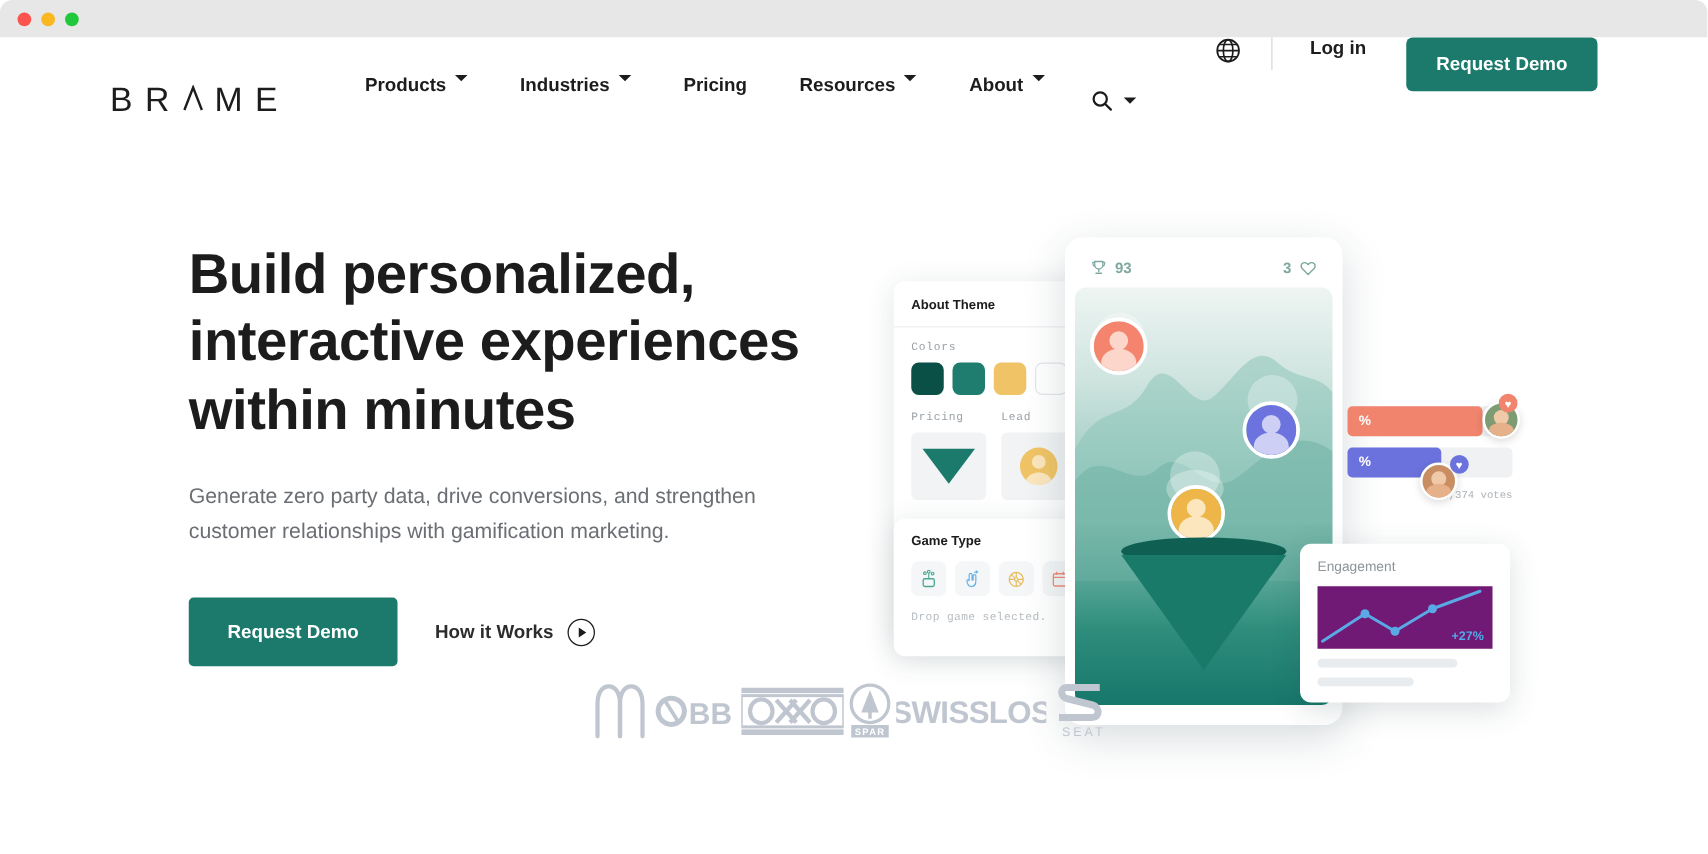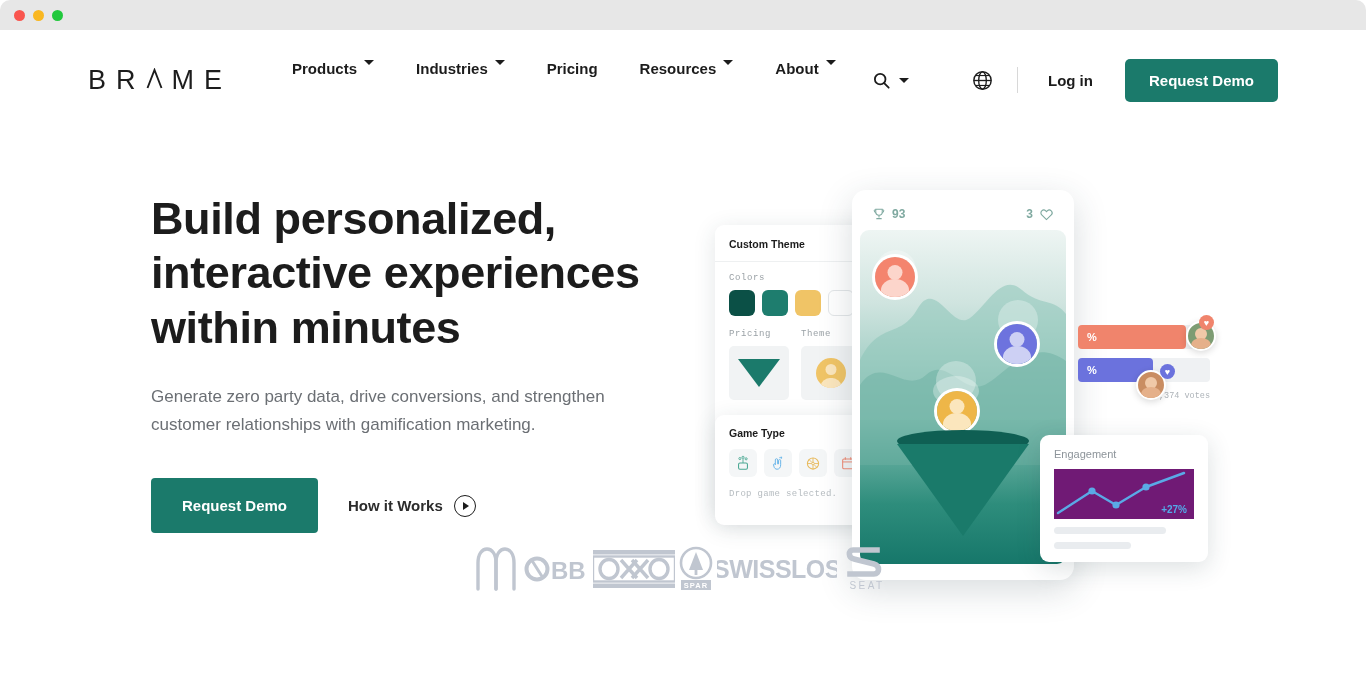--- a/index.html
+++ b/index.html
@@ -67,21 +67,21 @@
   .caret {
     width: 0; height: 0;
     border-left: 5px solid transparent;
     border-right: 5px solid transparent;
     border-top: 5px solid #1c1c1c;
   }
   .nav-search { padding: 0 16px; display: flex; align-items: center; gap: 9px; cursor: pointer; }
 
   .header-right {
     position: absolute; right: 88px; top: 0; height: 100px;
-    display: flex; align-items: center; gap: 0;
+    display: flex; align-items: flex-start; gap: 0;
   }
   .globe-btn { padding: 0 14px; display: flex; align-items: center; cursor: pointer; }
   .divider-v { width: 1px; height: 26px; background: #d8d8d8; margin: 0 10px; }
   .login-link {
     font-size: 15px; font-weight: bold; color: #1c1c1c;
     padding: 0 20px; cursor: pointer; text-decoration: none;
   }
   .btn-demo {
     background: #1b7a6b; color: #ffffff;
     font-size: 15px; font-weight: bold;
@@ -413,38 +413,38 @@
           <span class="play-circle">
             <span class="play-tri"></span>
           </span>
         </div>
       </div>
     </div>
 
     <div class="illus">
 
       <div class="theme-card">
-        <div class="theme-head">Custom Theme</div>
+        <div class="theme-head">About Theme</div>
         <div class="theme-body">
           <div class="mini-label">Colors</div>
           <div class="swatches">
             <span class="sw" style="background:#0b5046"></span>
             <span class="sw" style="background:#1e7d6e"></span>
             <span class="sw" style="background:#f0c466"></span>
             <span class="sw white" style="background:#ffffff"></span>
           </div>
           <div class="two-col">
             <div class="col">
               <div class="mini-label">Pricing</div>
               <div class="tile">
                 <span class="funnel-mini"></span>
               </div>
             </div>
             <div class="col">
-              <div class="mini-label">Theme</div>
+              <div class="mini-label">Lead</div>
               <div class="tile">
                 <span class="avatar-mini"></span>
               </div>
             </div>
           </div>
         </div>
       </div>
 
       <div class="game-card">
         <div class="game-head">Game Type</div>

